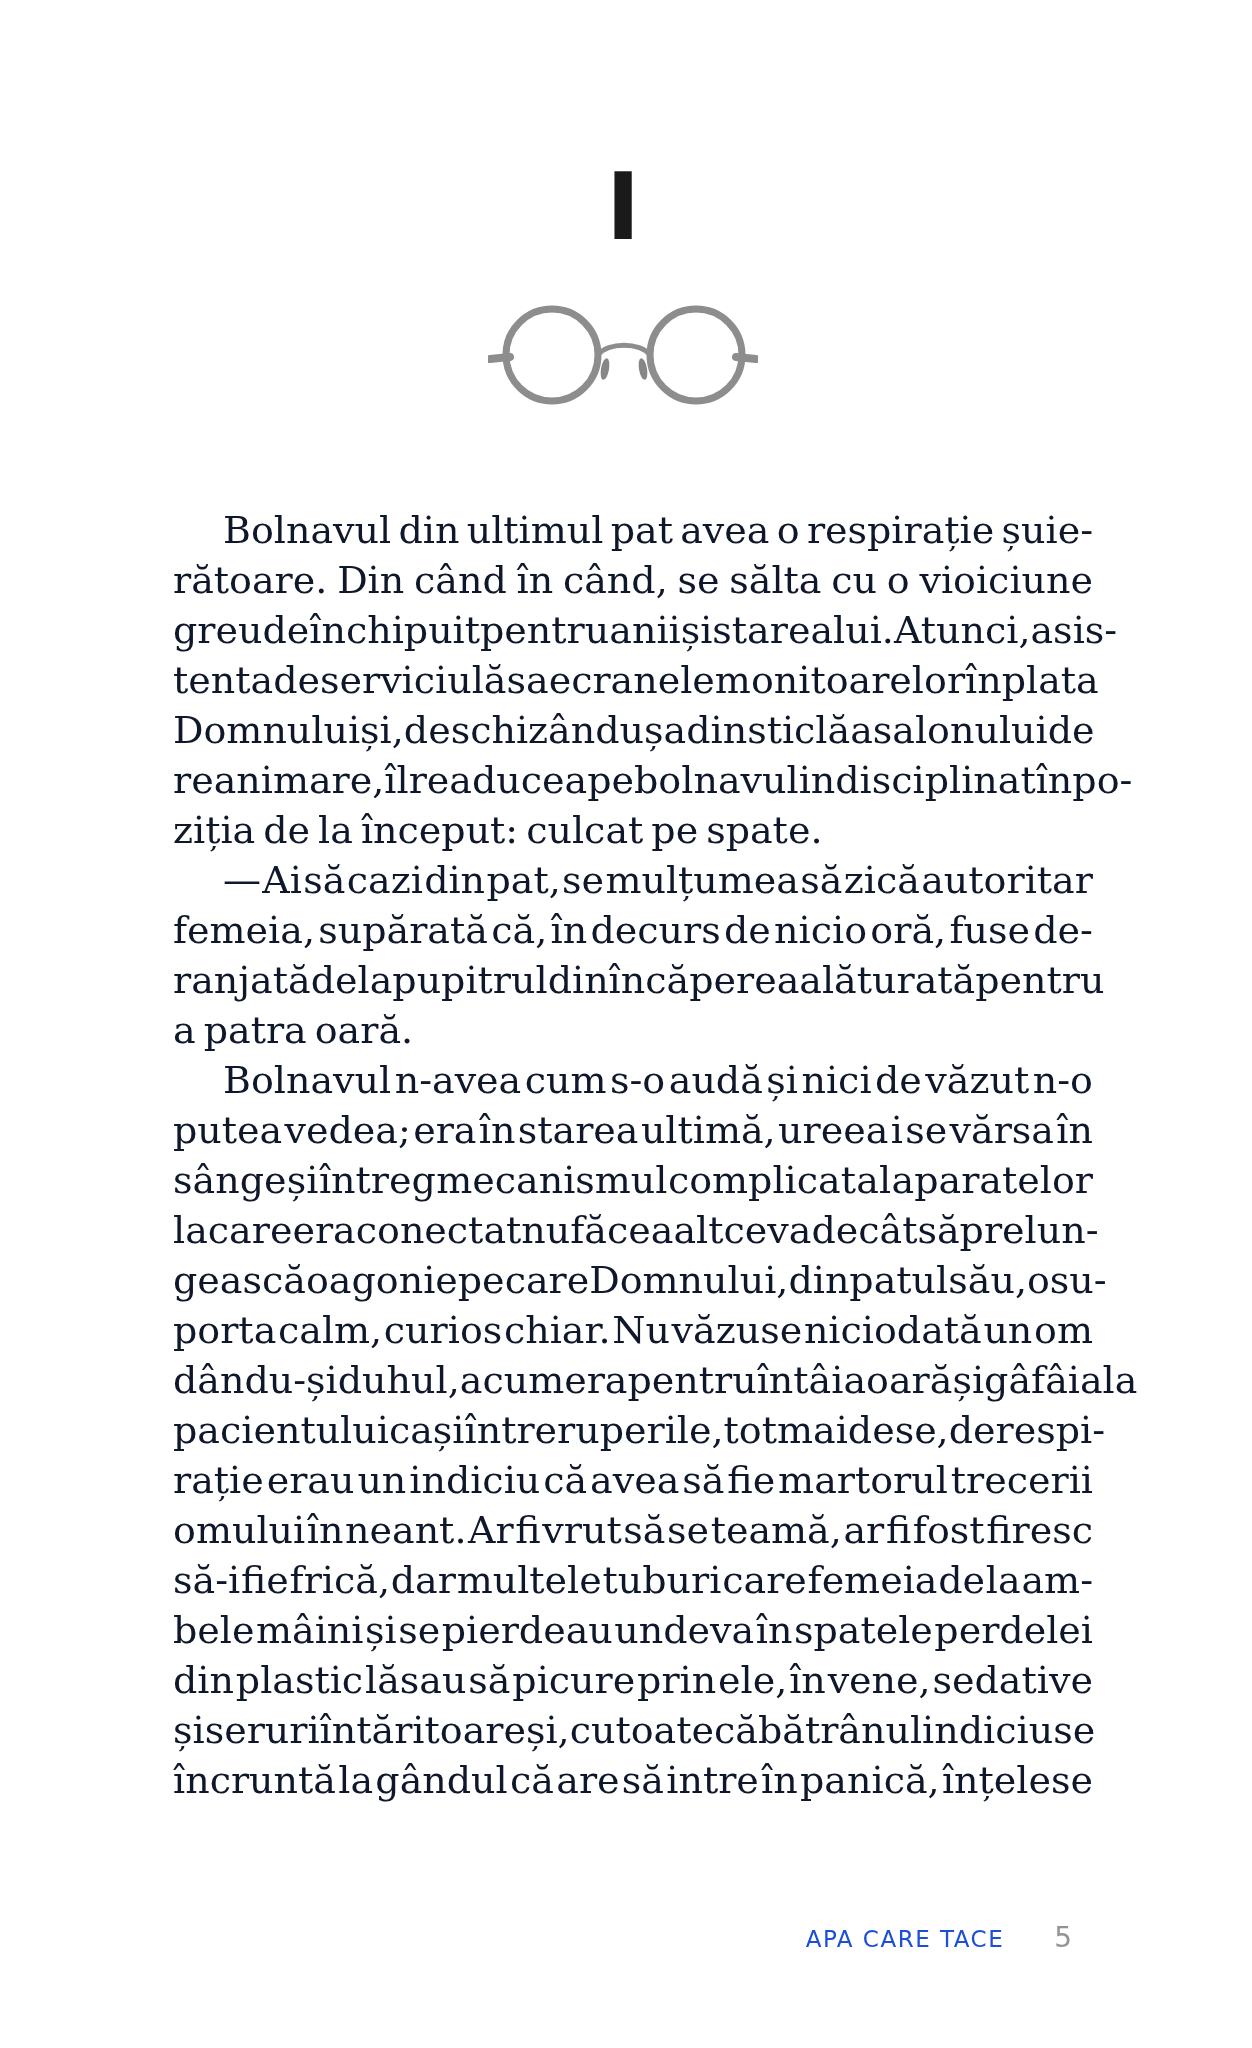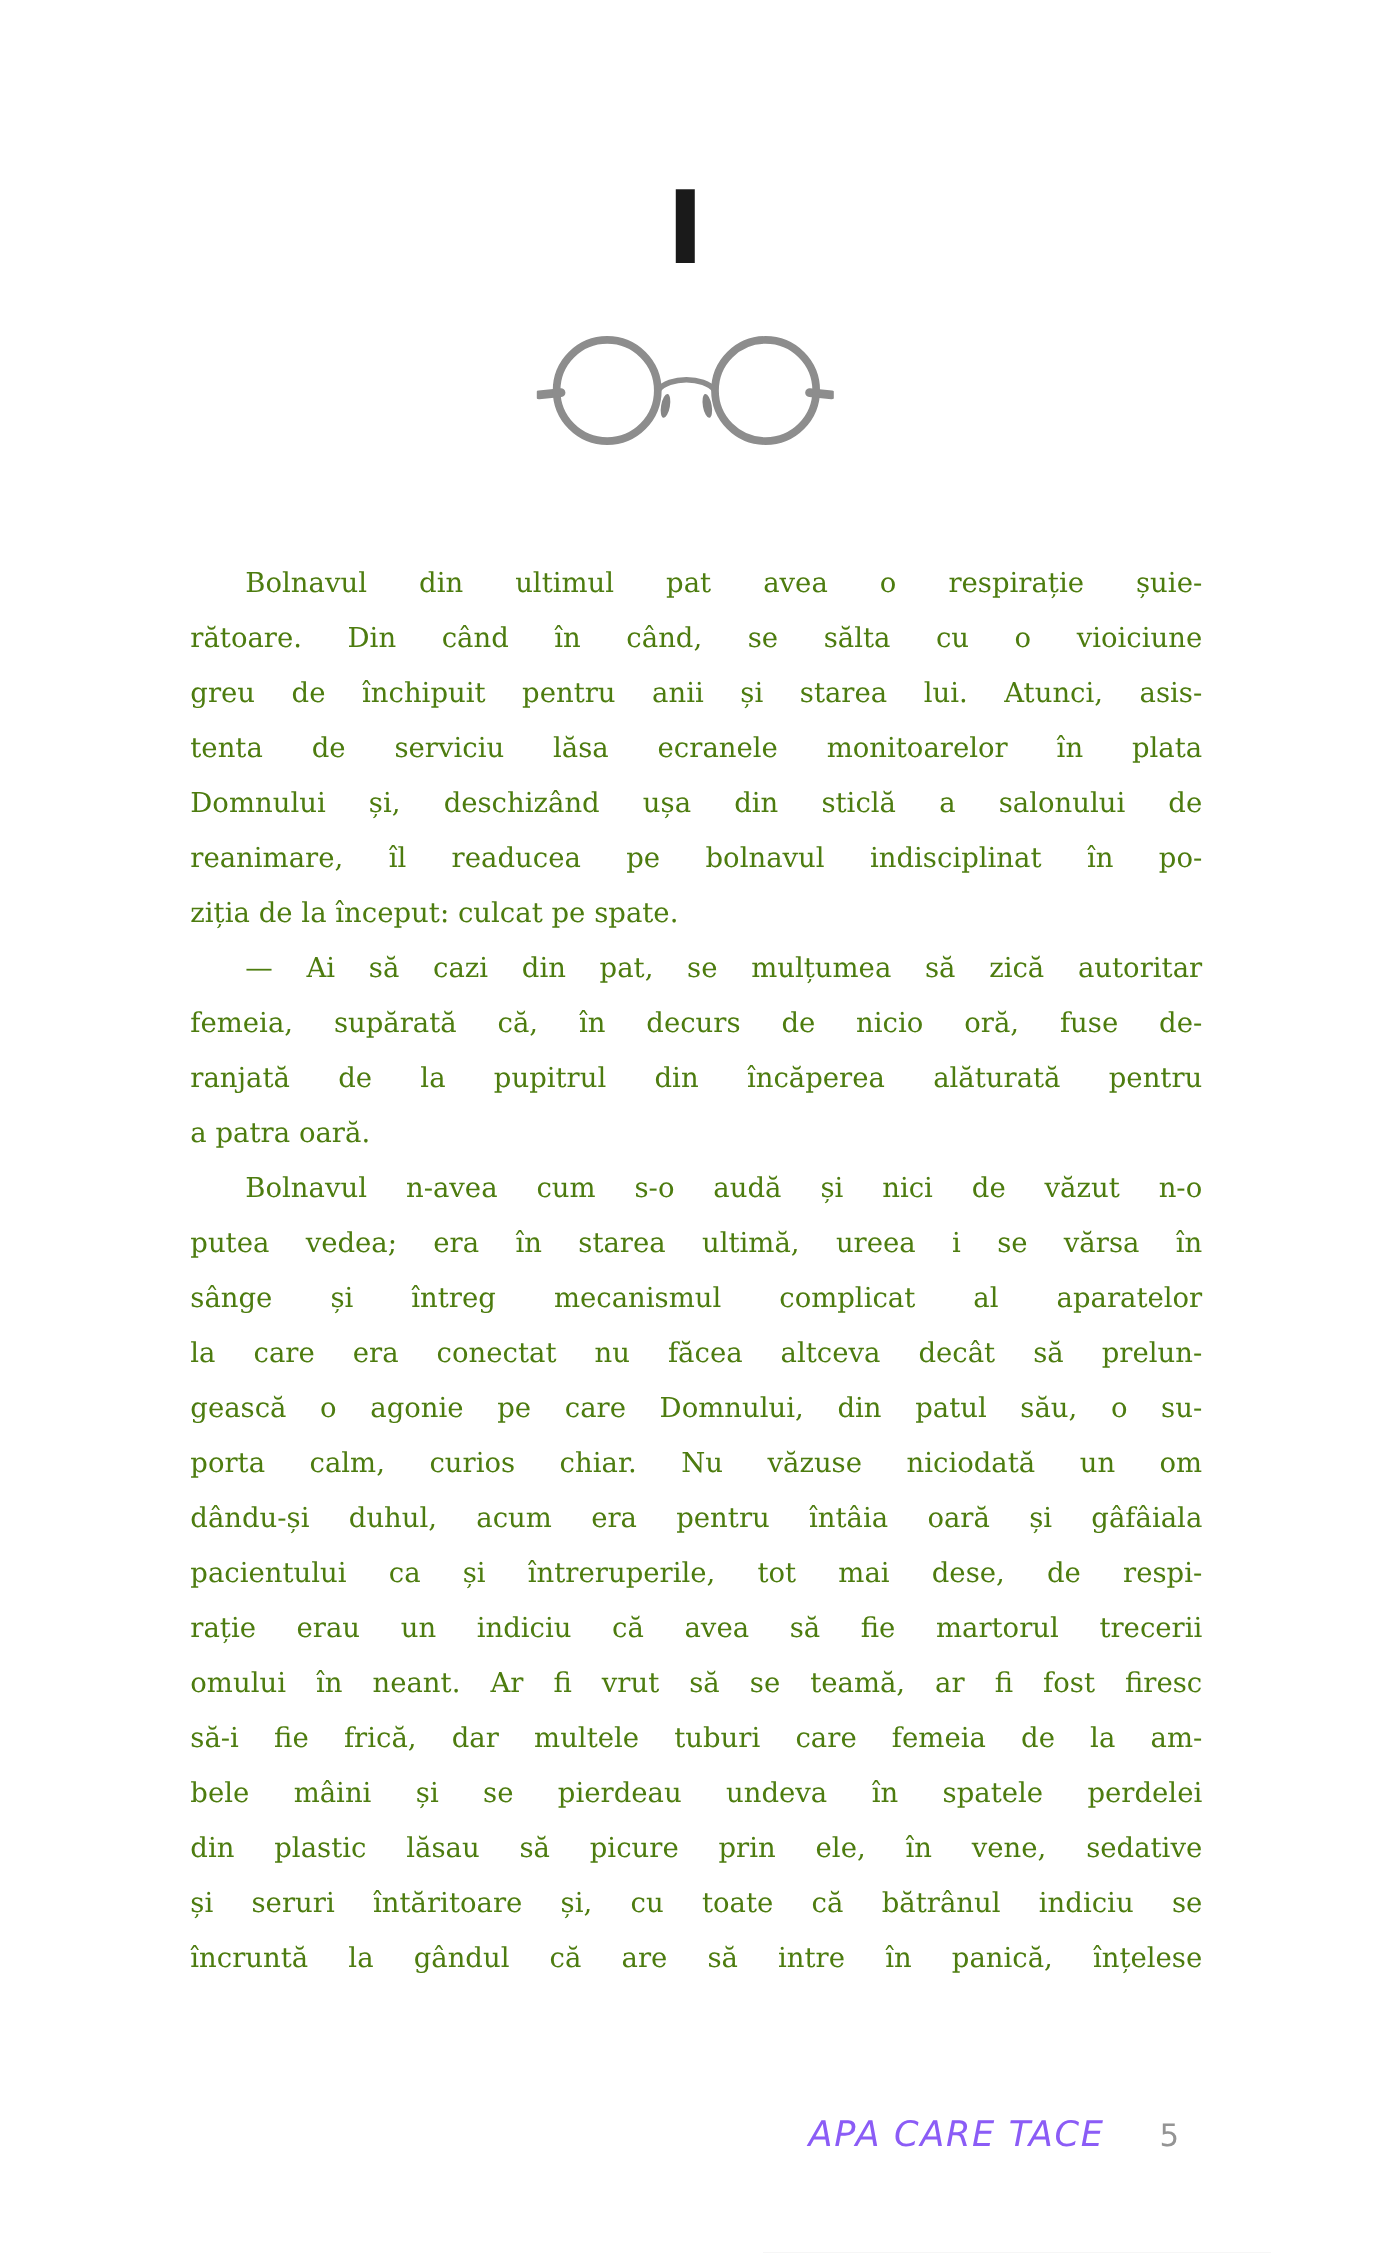--- a/index.html
+++ b/index.html
@@ -20,22 +20,22 @@
   }
   .glasses{
     position:absolute;
     left:488px;top:303px;
     width:270px;height:104px;
   }
   .body-text{
     position:absolute;
     left:173px;top:505px;
     width:920px;
-    font-size:25px;
-    color:#4d7c0f;
+    font-size:38px;
+    color:#0f172a;
   }
   .line{
     display:flex;
     justify-content:space-between;
     align-items:baseline;
     height:50px;
     line-height:50px;
     white-space:nowrap;
   }
   .line.last{
@@ -47,24 +47,23 @@
   .footer{
     position:absolute;
     top:1921px;
     right:180px;
     display:flex;
     align-items:baseline;
     gap:50px;
     font-family:"DejaVu Sans", sans-serif;
   }
   .book-title{
-    font-size:32px;
+    font-size:23px;
     letter-spacing:1.5px;
-    color:#8b5cf6;
-    font-style:italic;
+    color:#1d4ed8;
   }
   .page-number{
     font-size:28px;
     color:#949494;
   }
 </style>
 </head>
 <body>
 
 <div class="page">

